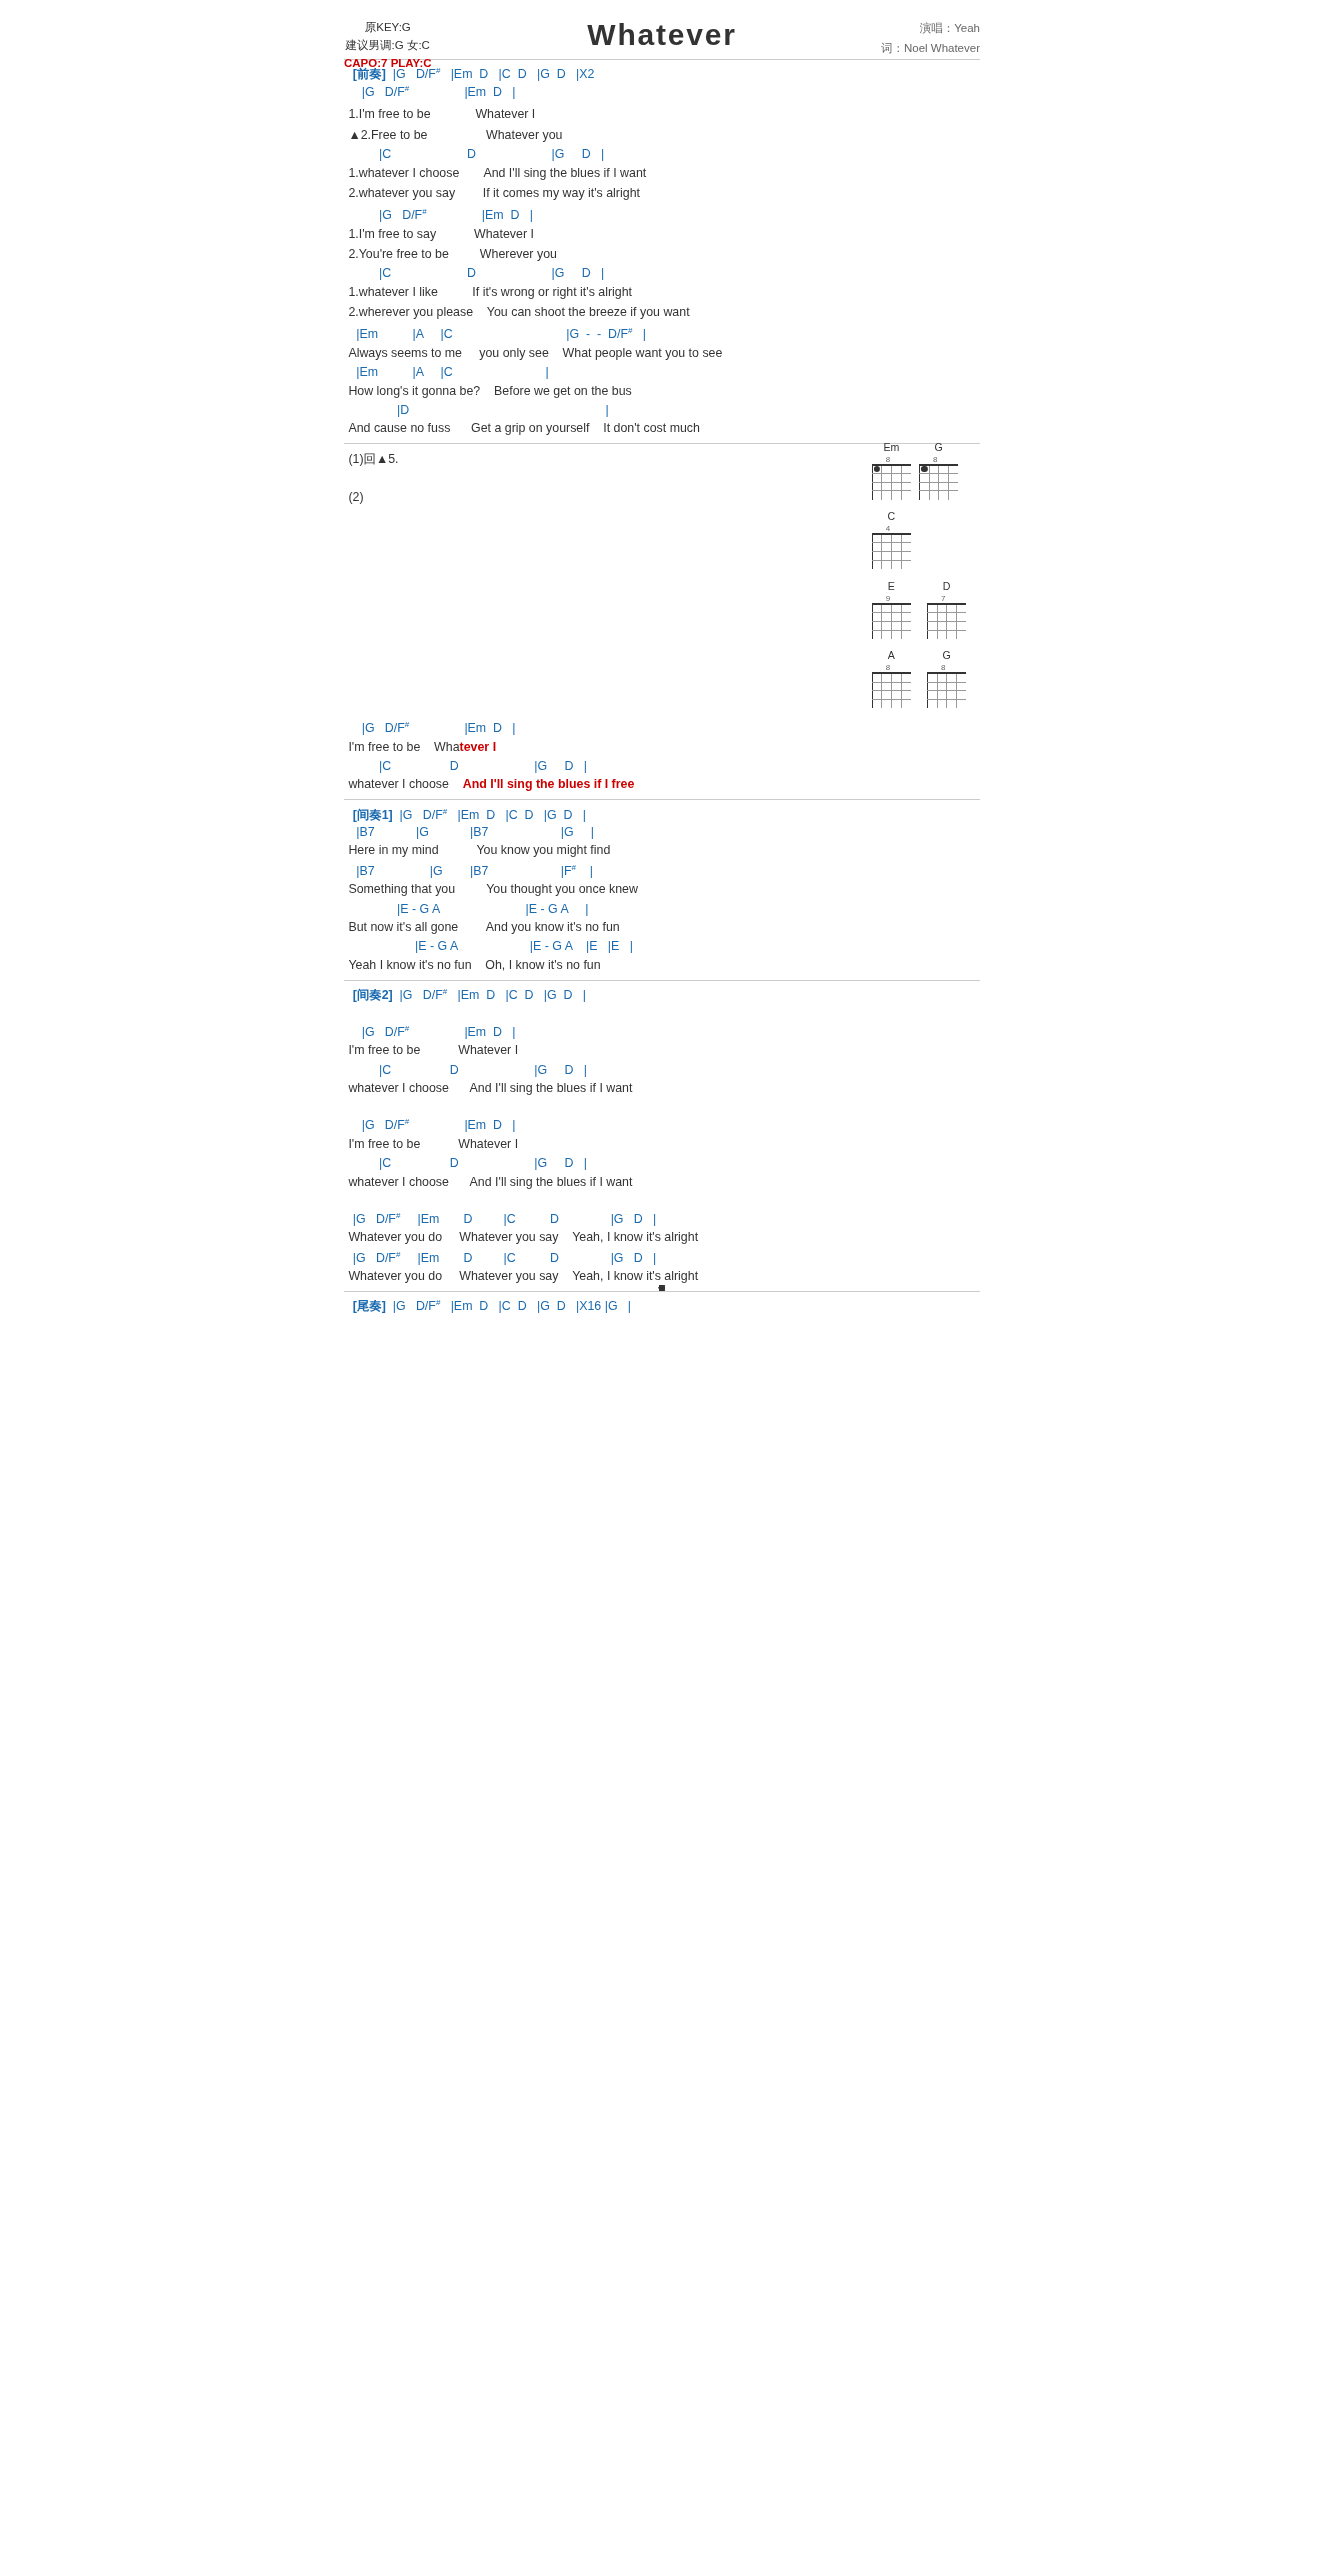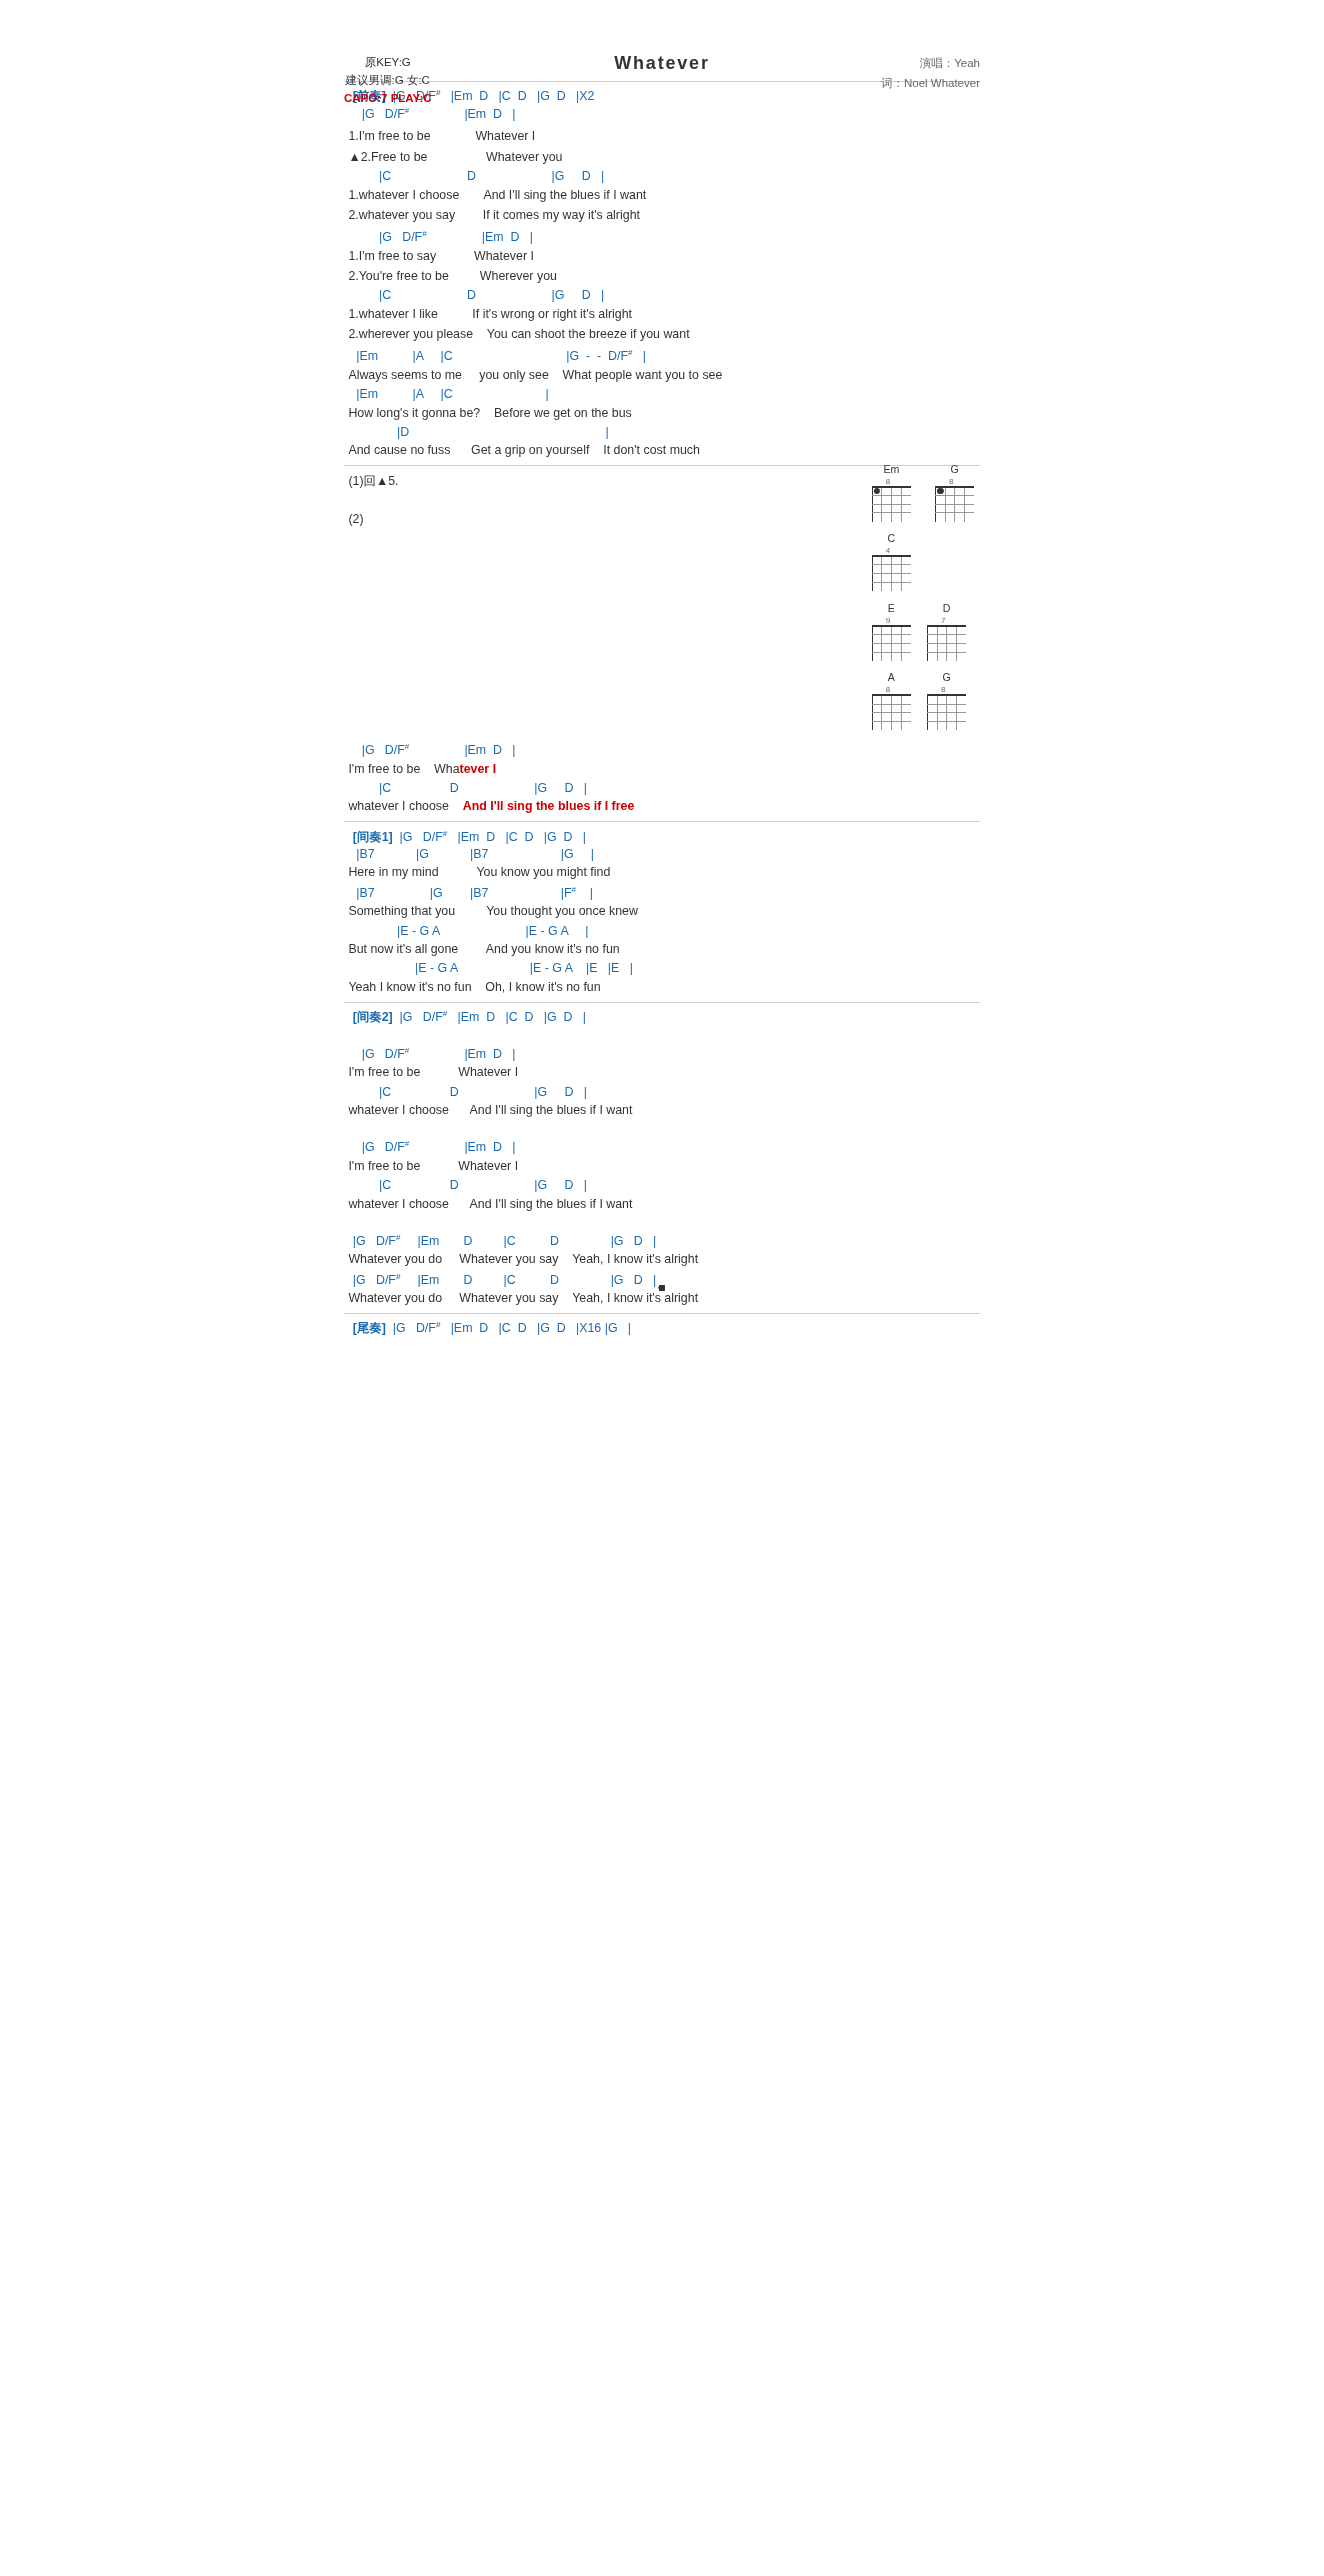--- a/index.html
+++ b/index.html
@@ -11,25 +11,24 @@
       width: 689px;
       margin: 0 auto;
       padding: 17.7px 26.5px 35px 26.5px;
     }
     .title-area {
       text-align: center;
       position: relative;
       margin-bottom: 7px;
     }
     .song-title {
-      font-size: 18px;
+      font-size: 30px;
       font-weight: bold;
       color: #333;
       letter-spacing: 1.8px;
-      margin-top: 35px;
     }
     .key-info {
       position: absolute;
       left: 0;
       top: 0;
       font-size: 11.5px;
       color: #333;
       line-height: 1.6;
     }
     .capo-line {
@@ -176,21 +175,21 @@
       And cause no fuss &nbsp;&nbsp;&nbsp;&nbsp;&nbsp;Get a grip on yourself &nbsp;&nbsp;&nbsp;It don't cost much
     </div>
   </div>
 
   <hr class="divider-line">
 
   
   <div class="clearfix">
 
     <div style="float:right; margin-left:8.8px; margin-top:-8.8px;">
-      <div style="display:flex; gap:24px; margin-bottom:10.6px;">
+      <div style="display:flex; gap:8px; margin-bottom:10.6px;">
 
         <div class="chord-diagram">
           <div class="chord-name">Em</div>
           <div style="font-size:8px; color:#666; text-align:left; margin-left:14px;">8</div>
           <table style="border-collapse:collapse; border-left:0.9px solid #333; border-top:2.6px solid #333;">
             <tbody>
                 <tr>
               <td style="width:9.7px;height:8.8px;border-right:0.9px solid #999;border-bottom:0.9px solid #999;position:relative;">
                     <span style="width:6.2px;height:6.2px;background:#333;border-radius:50%;position:absolute;top:50%;left:50%;transform:translate(-50%,-50%);display:block;"></span>
                   </td>

